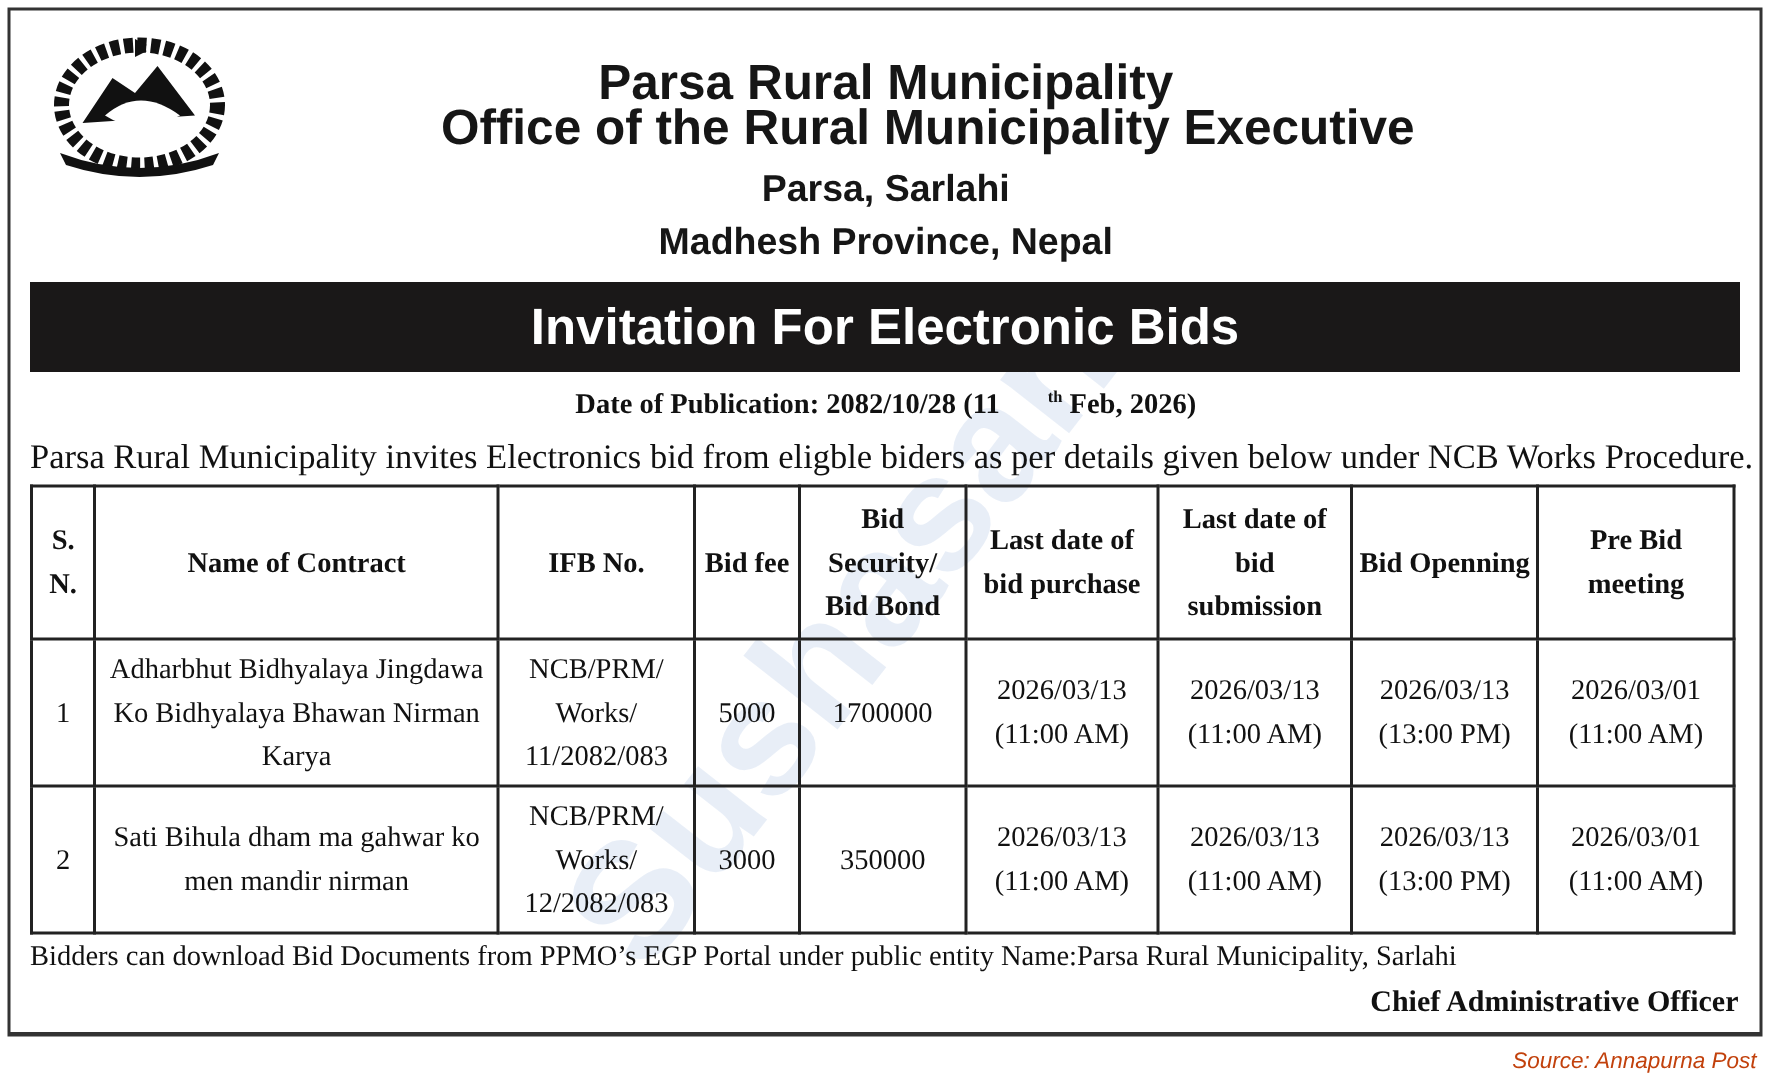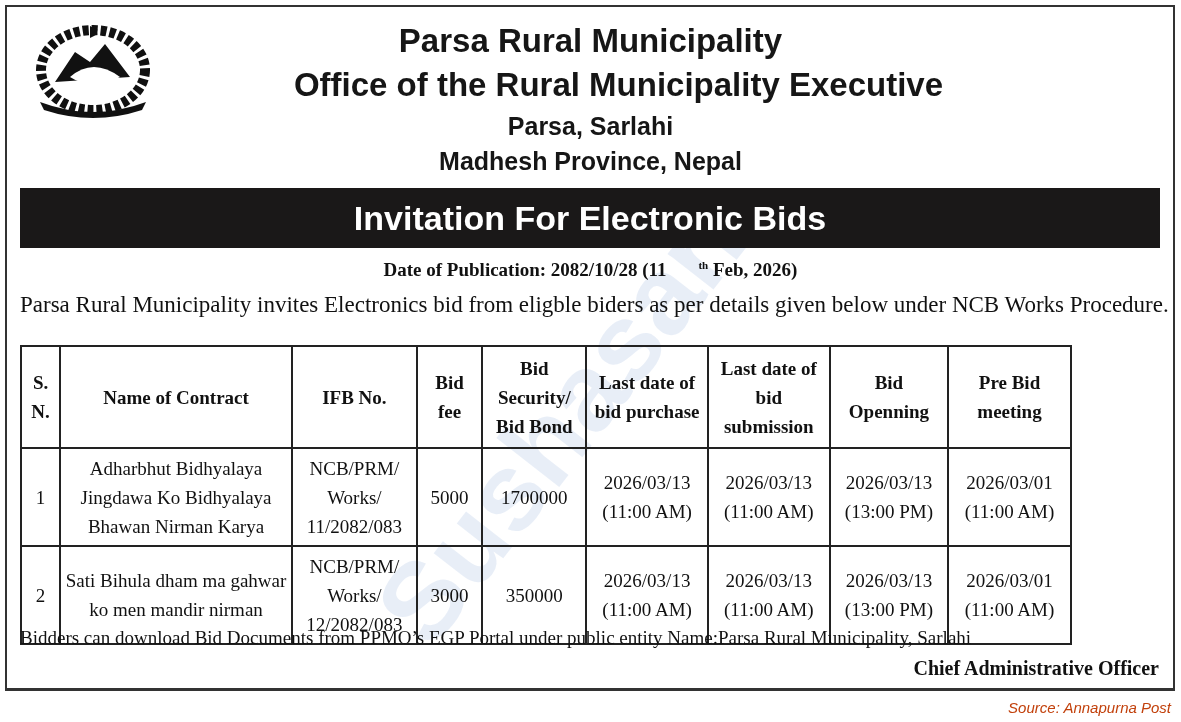--- a/index.html
+++ b/index.html
@@ -1,28 +1,28 @@
 <!DOCTYPE html>
 <html><head>
 <meta charset="utf-8">
 <style>
   html, body { margin:0; padding:0; background:#ffffff; }
   body { width:1181px; height:722px; position:relative; overflow:hidden; font-family:"Liberation Serif", serif; color:#111; }
   .notice { position:absolute; left:5px; top:5px; width:1170px; height:686px; border:2px solid #333; box-sizing:border-box; border-bottom-width:3px; }
   .emblem { position:absolute; left:30px; top:22px; width:126px; height:100px; }
   .hdr { position:absolute; left:0; width:1181px; text-align:center; font-family:"Liberation Sans", sans-serif; font-weight:bold; color:#161616; }
-  .h1 { top:22px; font-size:33px; }
+  .h1 { top:36px; font-size:33px; }
   .h2 { top:66px; font-size:33px;padding-left:28px; }
   .h3 { top:112px; font-size:25px; }
   .h4 { top:147px; font-size:25px; }
   .banner { position:absolute; left:20px; top:188px; width:1140px; height:60px; background:#1a1818; color:#ffffff; text-align:center; font-family:"Liberation Sans", sans-serif; font-weight:bold; font-size:34px; line-height:60px; }
   .pubdate { position:absolute; left:0; width:1181px; top:259px; text-align:center; font-weight:bold; font-size:19px; }
   .pubdate sup { font-size:11px;margin-left:32px; }
   .intro { position:absolute; left:20px; top:292px; width:1145px; text-align:center; font-size:23px; white-space:nowrap; }
-  table { position:absolute; left:20px; top:323px; width:1052px; border-collapse:collapse; font-size:19px;margin-top:22px; }
+  table { position:absolute; left:20px; top:323px; width:1137px; border-collapse:collapse; font-size:19px; }
   th, td { border:2px solid #222; text-align:center; vertical-align:middle; line-height:29px; padding:0 4px; }
   th { font-weight:bold; height:100px; }
   td { height:96px; }
   .footer { position:absolute; left:20px; top:627px; width:1140px; font-size:19px; white-space:nowrap; }
   .sign { position:absolute; right:22px; top:657px; font-size:20px; font-weight:bold; }
   .source { position:absolute; right:10px; top:699px; font-family:"Liberation Sans", sans-serif; font-style:italic; font-size:15px; color:#c2410c; }
   .wm { position:absolute; left:300px; top:360px; font-family:"Liberation Sans", sans-serif; font-weight:bold; font-size:110px; color:#2b63b8; opacity:0.10; transform:rotate(-52deg); pointer-events:none; }
 </style>
 </head>
 <body>

